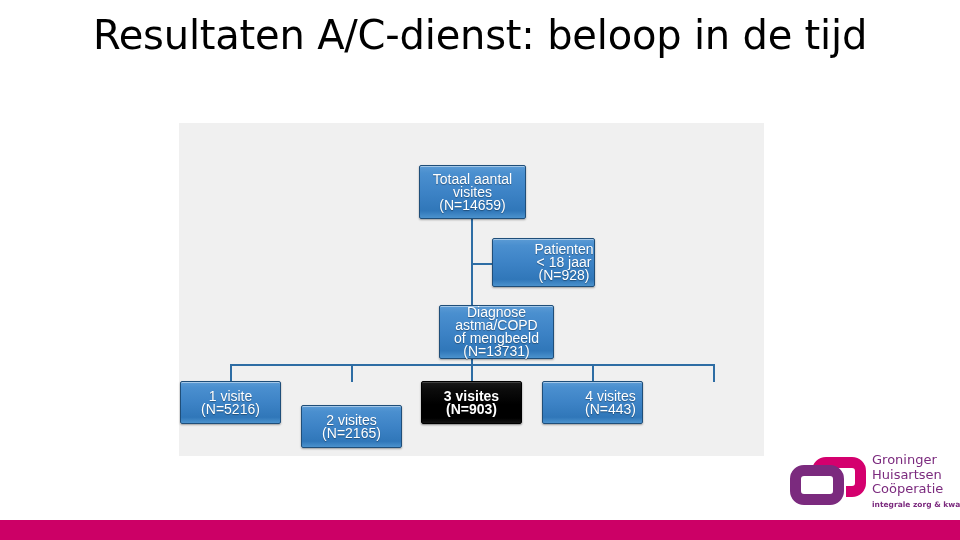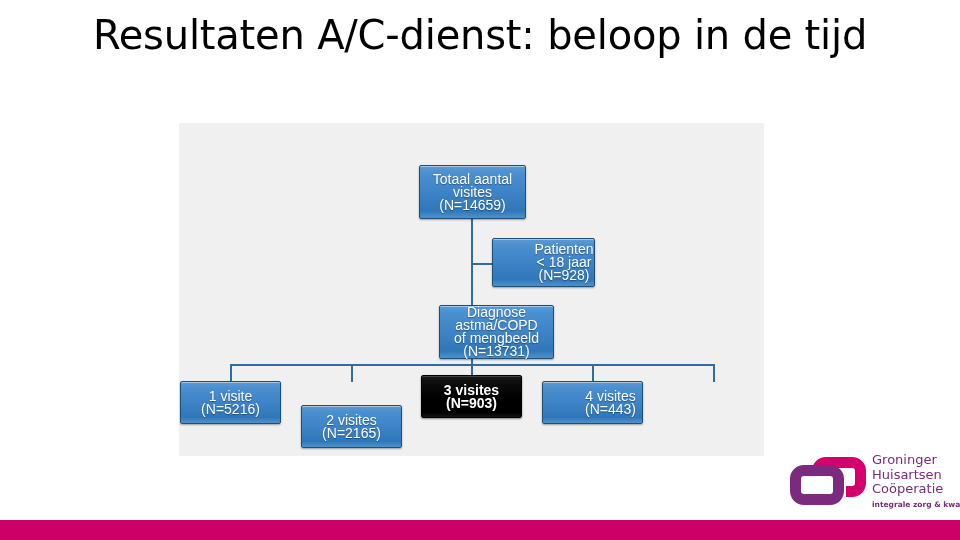--- a/index.html
+++ b/index.html
@@ -181,21 +181,21 @@
   <div class="node" style="left:1px; top:258px; width:101px; height:43px;">
     <span>1 visite</span>
     <span class="line2">(N=5216)</span>
   </div>
 
   <div class="node" style="left:122px; top:258px; width:101px; height:43px;margin-top:24px;">
     <span>2 visites</span>
     <span class="line2">(N=2165)</span>
   </div>
 
-  <div class="node highlight" style="left:242px; top:252px; width:101px; height:43px;align-items:center;">
+  <div class="node highlight" style="left:242px; top:258px; width:101px; height:43px;align-items:center;">
     <span>3 visites</span>
     <span class="line2">(N=903)</span>
   </div>
 
   <div class="node" style="left:363px; top:258px; width:101px; height:43px;padding-left:40px;">
     <span>4 visites</span>
     <span class="line2">(N=443)</span>
   </div>
 
 

